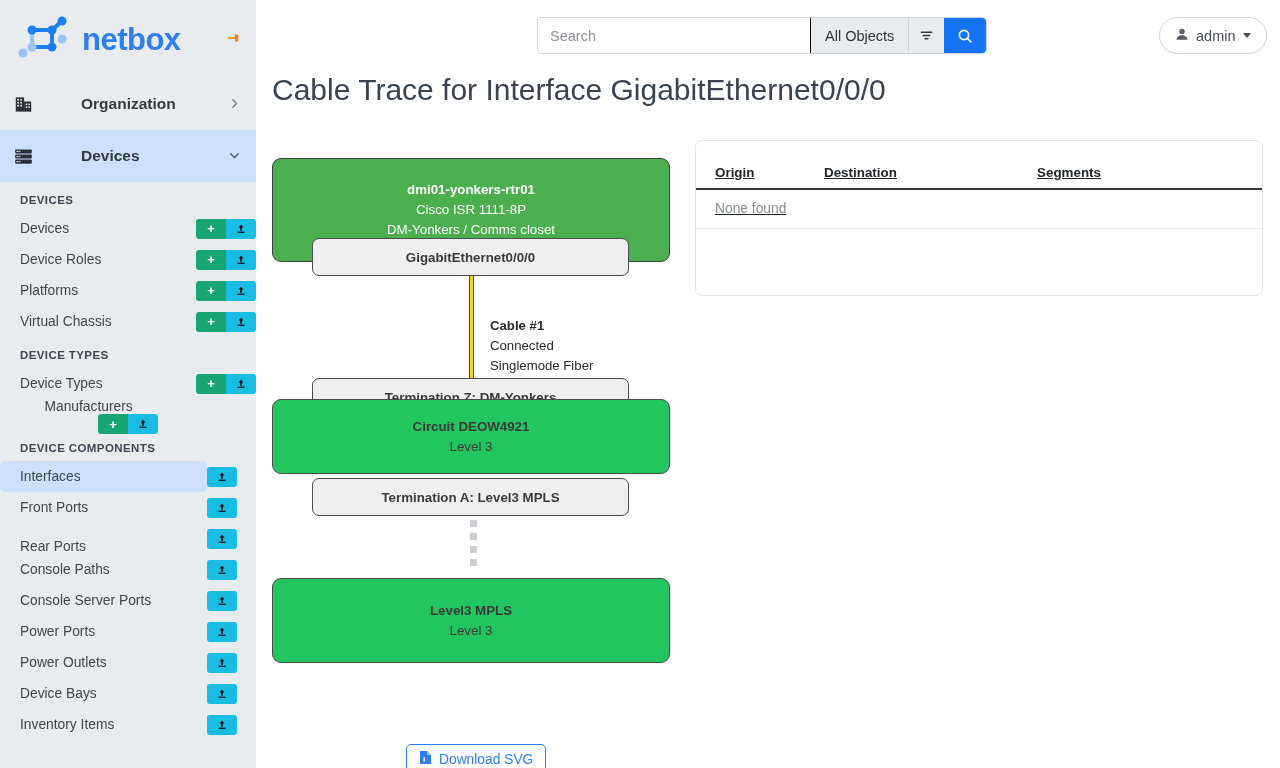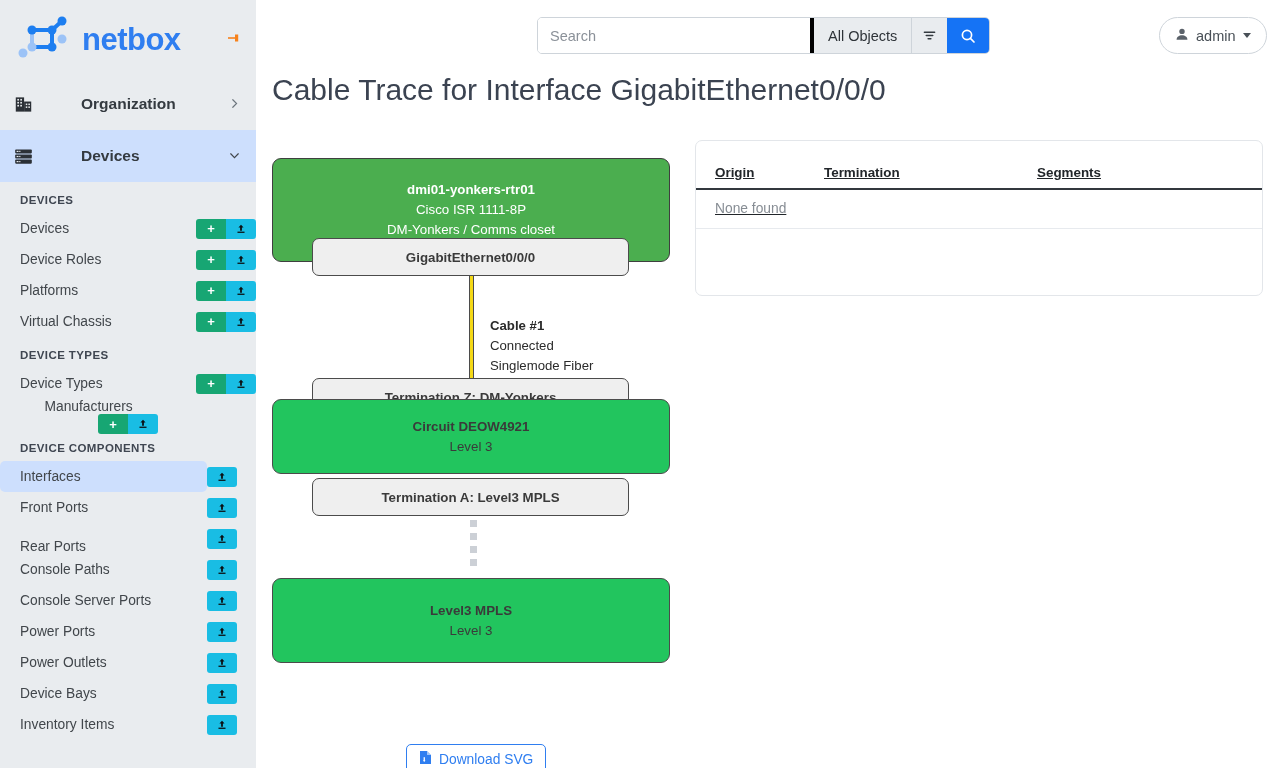--- a/index.html
+++ b/index.html
@@ -90,21 +90,21 @@
   .search-input {
     width: 272px; border: none; outline: none;
     padding: 0 12px; font-size: 14.5px; color: #495057;
     font-family: "Liberation Sans", sans-serif;
     background: #fff;
   }
   .search-input::placeholder { color: #8b9199; }
   .obj-select {
     display: flex; align-items: center; justify-content: center;
     padding: 0 14px; background: #e9ecef;
-    border-left: 4px solid #000000;
+    border-left: 1px solid #000000;
     font-size: 14.5px; color: #2e3338; cursor: pointer;
   }
   .filter-btn {
     width: 36px; display: flex; align-items: center; justify-content: center;
     background: #e9ecef; border-left: 1px solid #ced4da; cursor: pointer;
   }
   .search-btn {
     width: 42px; display: flex; align-items: center; justify-content: center;
     background: #1573f5; cursor: pointer;
   }
@@ -565,21 +565,21 @@
       <span>Download SVG</span>
     </div>
 
   </div>
 
   <div class="card">
     <table class="rp-table">
       <thead>
         <tr>
           <th class="c1">Origin</th>
-          <th class="c2">Termination</th>
+          <th class="c2">Destination</th>
           <th class="c3">Segments</th>
         </tr>
       </thead>
       <tbody>
         <tr>
           <td colspan="3">None found</td>
         </tr>
       </tbody>
     </table>
   </div>

